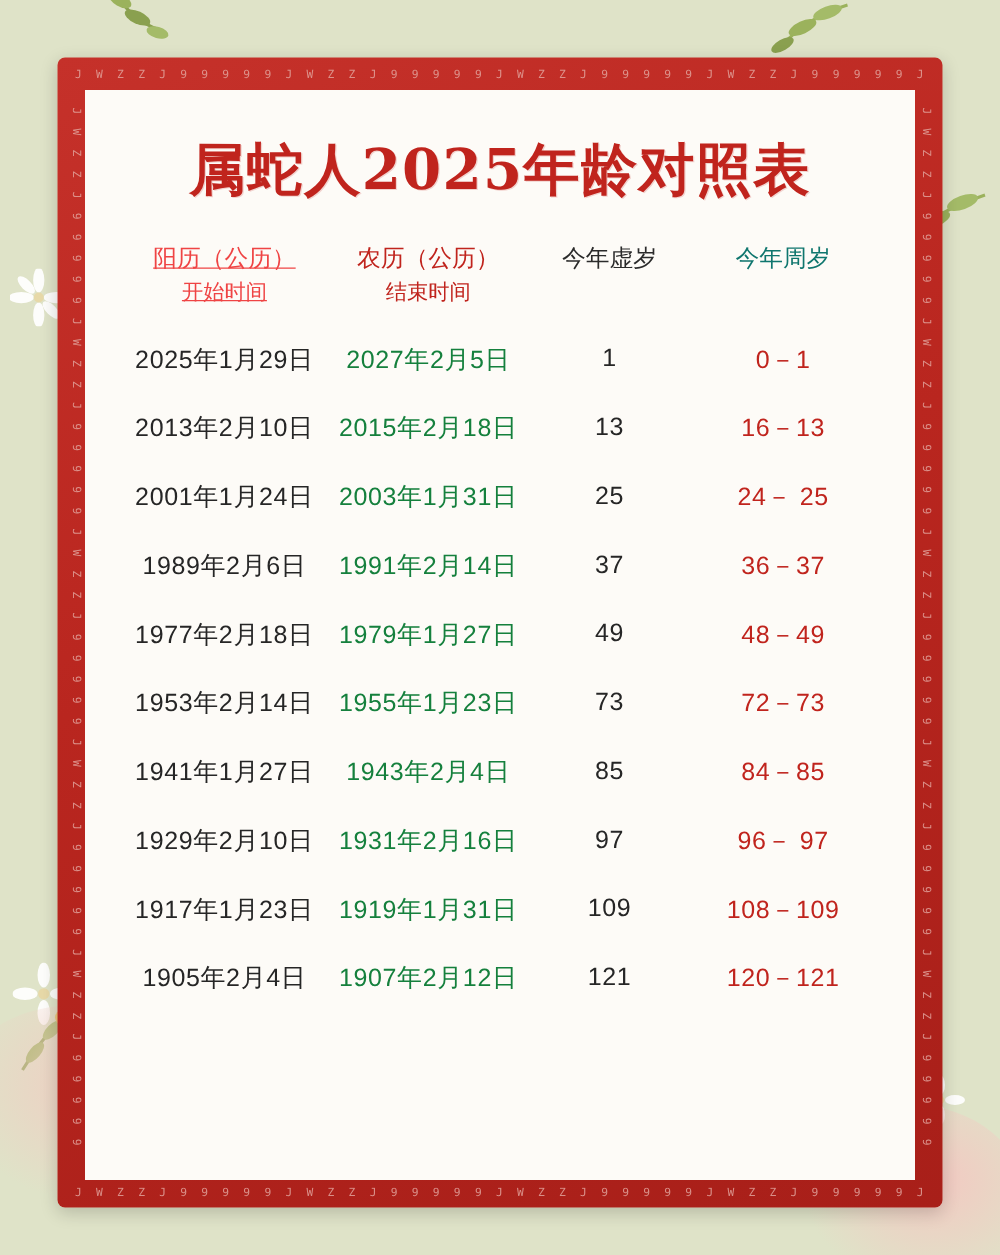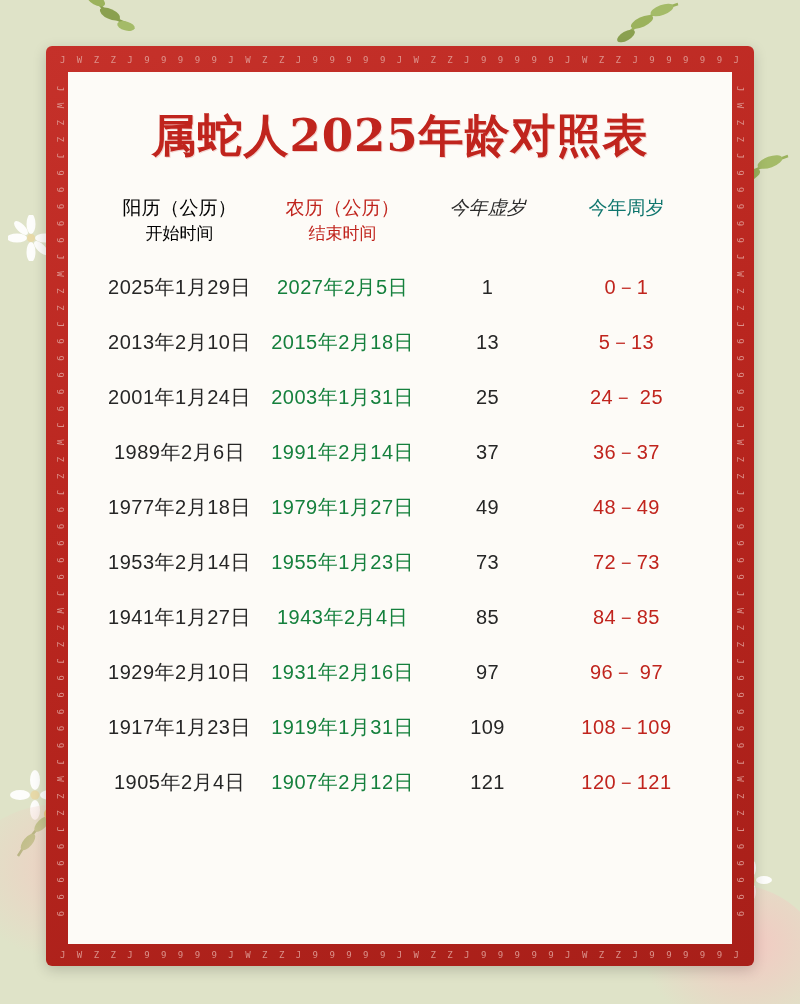--- a/index.html
+++ b/index.html
@@ -96,23 +96,23 @@
   table.age-table th {
     font-weight: normal;
     font-size: 19px;
     padding: 2px 0 14px 0;
     vertical-align: top;
     line-height: 1.45;
   }
   th .l1 { display: block; }
   th .l2 { display: block; font-size: 17px; }
 
-  th.c1 { color: #000000; width: 27%; }
+  th.c1 { color: #ef4444; width: 27%; text-decoration: underline; }
   th.c2 { color: #c0241d; width: 27%; margin-top: 42px; }
-  th.c3 { color: #2b2b2b; width: 21%; padding-top: 10px; font-style: italic; }
+  th.c3 { color: #2b2b2b; width: 21%; padding-top: 10px; }
   th.c4 { color: #0f766e; width: 25%; padding-top: 10px; }
 
   table.age-table td {
     text-align: center;
     font-size: 20px;
     padding: 14px 0;
     letter-spacing: 0.5px;
   }
   td.c1 { color: #262626; }
   td.c2 { color: #15803d; }
@@ -219,21 +219,21 @@
         <tr>
           <td class="c1">2025年1月29日</td>
           <td class="c2">2027年2月5日</td>
           <td class="c3">1</td>
           <td class="c4">0－1</td>
         </tr>
         <tr>
           <td class="c1">2013年2月10日</td>
           <td class="c2">2015年2月18日</td>
           <td class="c3">13</td>
-          <td class="c4">5－13</td>
+          <td class="c4">16－13</td>
         </tr>
         <tr>
           <td class="c1">2001年1月24日</td>
           <td class="c2">2003年1月31日</td>
           <td class="c3">25</td>
           <td class="c4">24－ 25</td>
         </tr>
         <tr>
           <td class="c1">1989年2月6日</td>
           <td class="c2">1991年2月14日</td>

